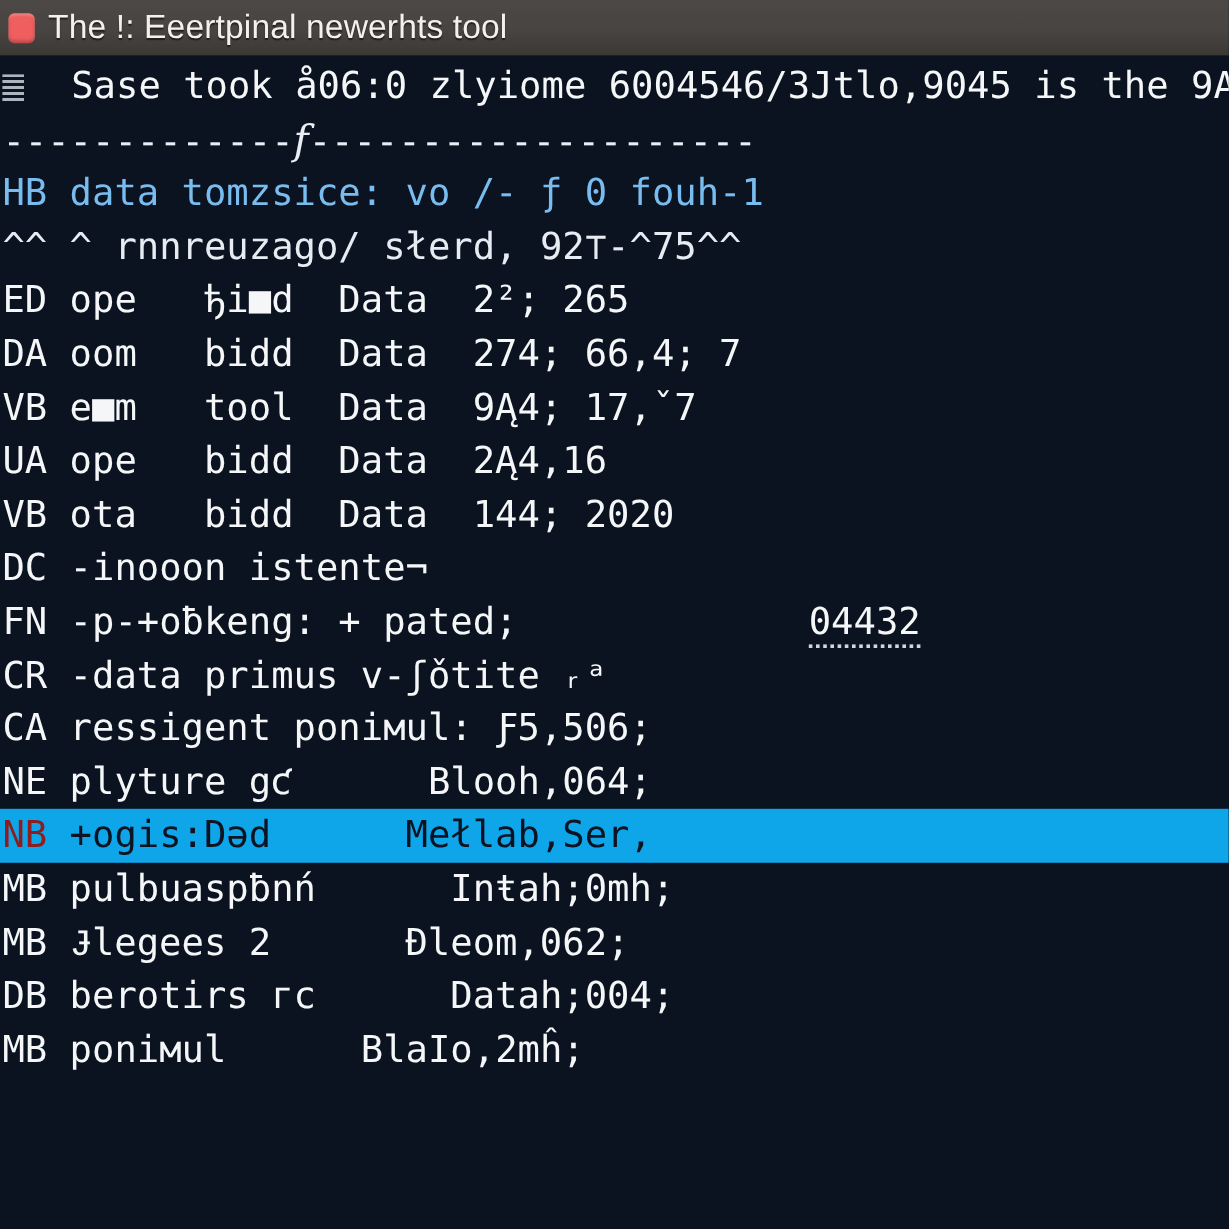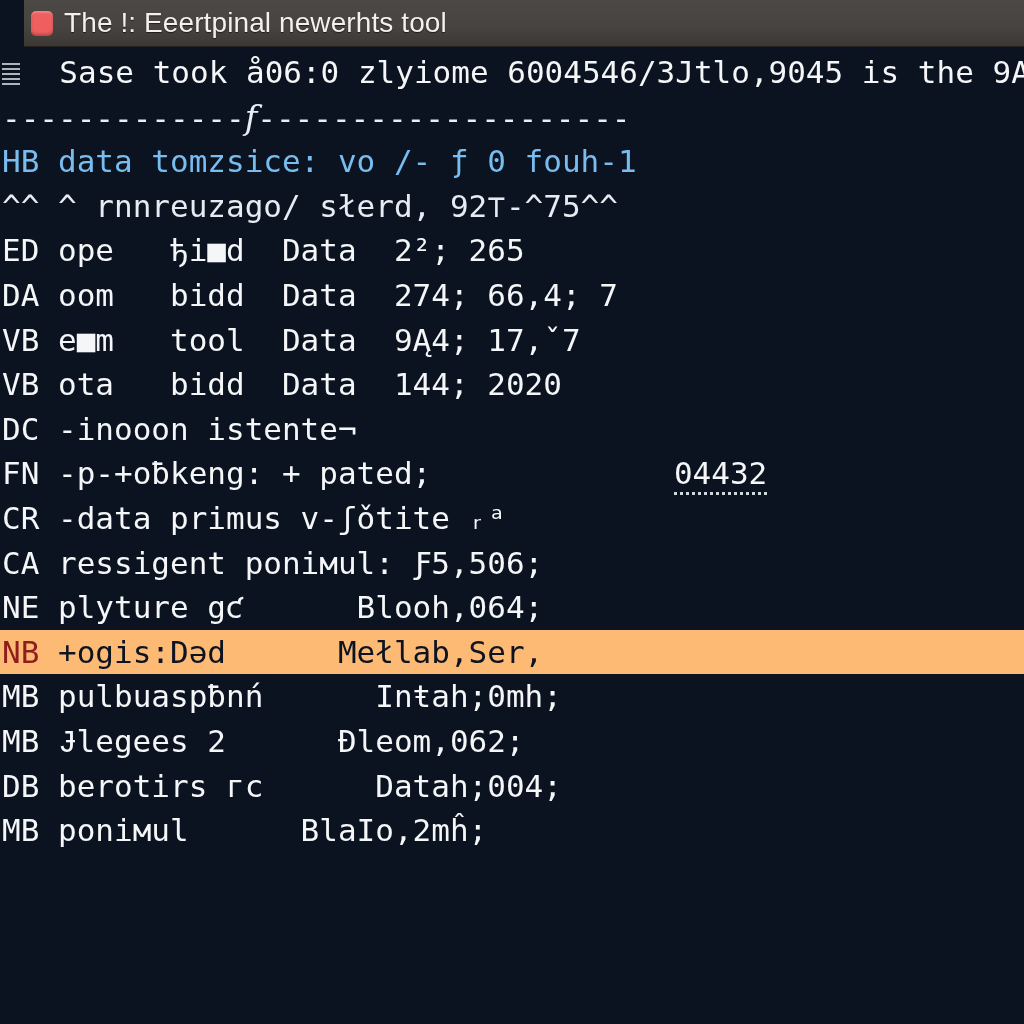--- a/index.html
+++ b/index.html
@@ -27,21 +27,20 @@
   
   #titlebar {
     height: 47px;
     min-height: 47px;
     background: linear-gradient(to bottom, #4b4845 0%, #474441 55%, #3b3835 100%);
     display: flex;
     align-items: center;
     padding-left: 7px;
     box-sizing: border-box;
     border-bottom: 1px solid #23201e;
-    margin-left: 24px;
   }
   #close-btn {
     width: 22px;
     height: 25px;
     border-radius: 5px;
     background: #ef5f5f;
     box-shadow: inset 0 -2px 3px rgba(0,0,0,.25), inset 0 2px 2px rgba(255,255,255,.22);
     margin-right: 11px;
     flex: 0 0 auto;
     cursor: pointer;
@@ -76,21 +75,21 @@
     box-sizing: border-box;
   }
   .row .seg { white-space: pre; }
 
   .c-white   { color: #f4f6f8; }
   .c-blue    { color: #79bdf0; }
   .c-dim     { color: #e7ecf2; }
 
   
   .row.sel {
-    background: #fdba74;
+    background: #0ea5e9;
     color: #0d1320;
   }
   .row.sel .c-white { color: #0d1320; }
   .row.sel .tag     { color: #8f1d1d; }
 
   .underline-dots {
     border-bottom: 3px dotted #cfd8de;
     padding-bottom: 1px;
   }
 
@@ -141,20 +140,21 @@
 
     <div class="sep-row"><span class="seg">-------------</span><span class="sep-f">f</span><span class="seg">--------------------</span></div>
 
     <div class="row"><span class="seg c-blue">HB data tomzsice: vo /- ƒ 0 fouh-1</span></div>
     <div class="row"><span class="seg c-dim">^^ ^ rnnreuzago/ słerd, 92⊤-^75^^</span></div>
 
     <div id="rows">
         <div class="row"><span class="seg tag">ED</span><span class="seg c-white"> ope   ђi■d  Data  </span><span class="seg c-white">2²; 265</span></div>
         <div class="row"><span class="seg tag">DA</span><span class="seg c-white"> oom   bidd  Data  </span><span class="seg c-white">274; 66,4; 7</span></div>
         <div class="row"><span class="seg tag">VB</span><span class="seg c-white"> e■m   tool  Data  </span><span class="seg c-white">9Ą4; 17,ˇ7</span></div>
+        <div class="row"><span class="seg tag">UA</span><span class="seg c-white"> ope   bidd  Data  </span><span class="seg c-white">2Ą4,16</span></div>
         <div class="row"><span class="seg tag">VB</span><span class="seg c-white"> ota   bidd  Data  </span><span class="seg c-white">144; 2020</span></div>
         <div class="row"><span class="seg tag">DC</span><span class="seg c-white"> -inooon istente¬</span></div>
         <div class="row"><span class="seg tag">FN</span><span class="seg c-white"> -p-+oƀkeng: + pated;            </span><span class="seg"> </span><span class="seg c-white underline-dots">04432</span></div>
         <div class="row"><span class="seg tag">CR</span><span class="seg c-white"> -data primus v-ʃǒtite ᵣᵃ</span></div>
         <div class="row"><span class="seg tag">CA</span><span class="seg c-white"> ressigent poniмul: Ƒ5,506;</span></div>
         <div class="row"><span class="seg tag">NE</span><span class="seg c-white"> plyture gƈ      Blooh,</span><span class="seg c-white">064;</span></div>
         <div class="row sel"><span class="seg tag">NB</span><span class="seg c-white"> +ogis:Dǝd      Mełlab,</span><span class="seg c-white">Ser,</span></div>
         <div class="row"><span class="seg tag">MB</span><span class="seg c-white"> pulbuaspƀnń      Inŧah;</span><span class="seg c-white">0mh;</span></div>
         <div class="row"><span class="seg tag">MB</span><span class="seg c-white"> Ɉlegees 2      Đleom,</span><span class="seg c-white">062;</span></div>
         <div class="row"><span class="seg tag">DB</span><span class="seg c-white"> berotirs гс      Datah;</span><span class="seg c-white">004;</span></div>

